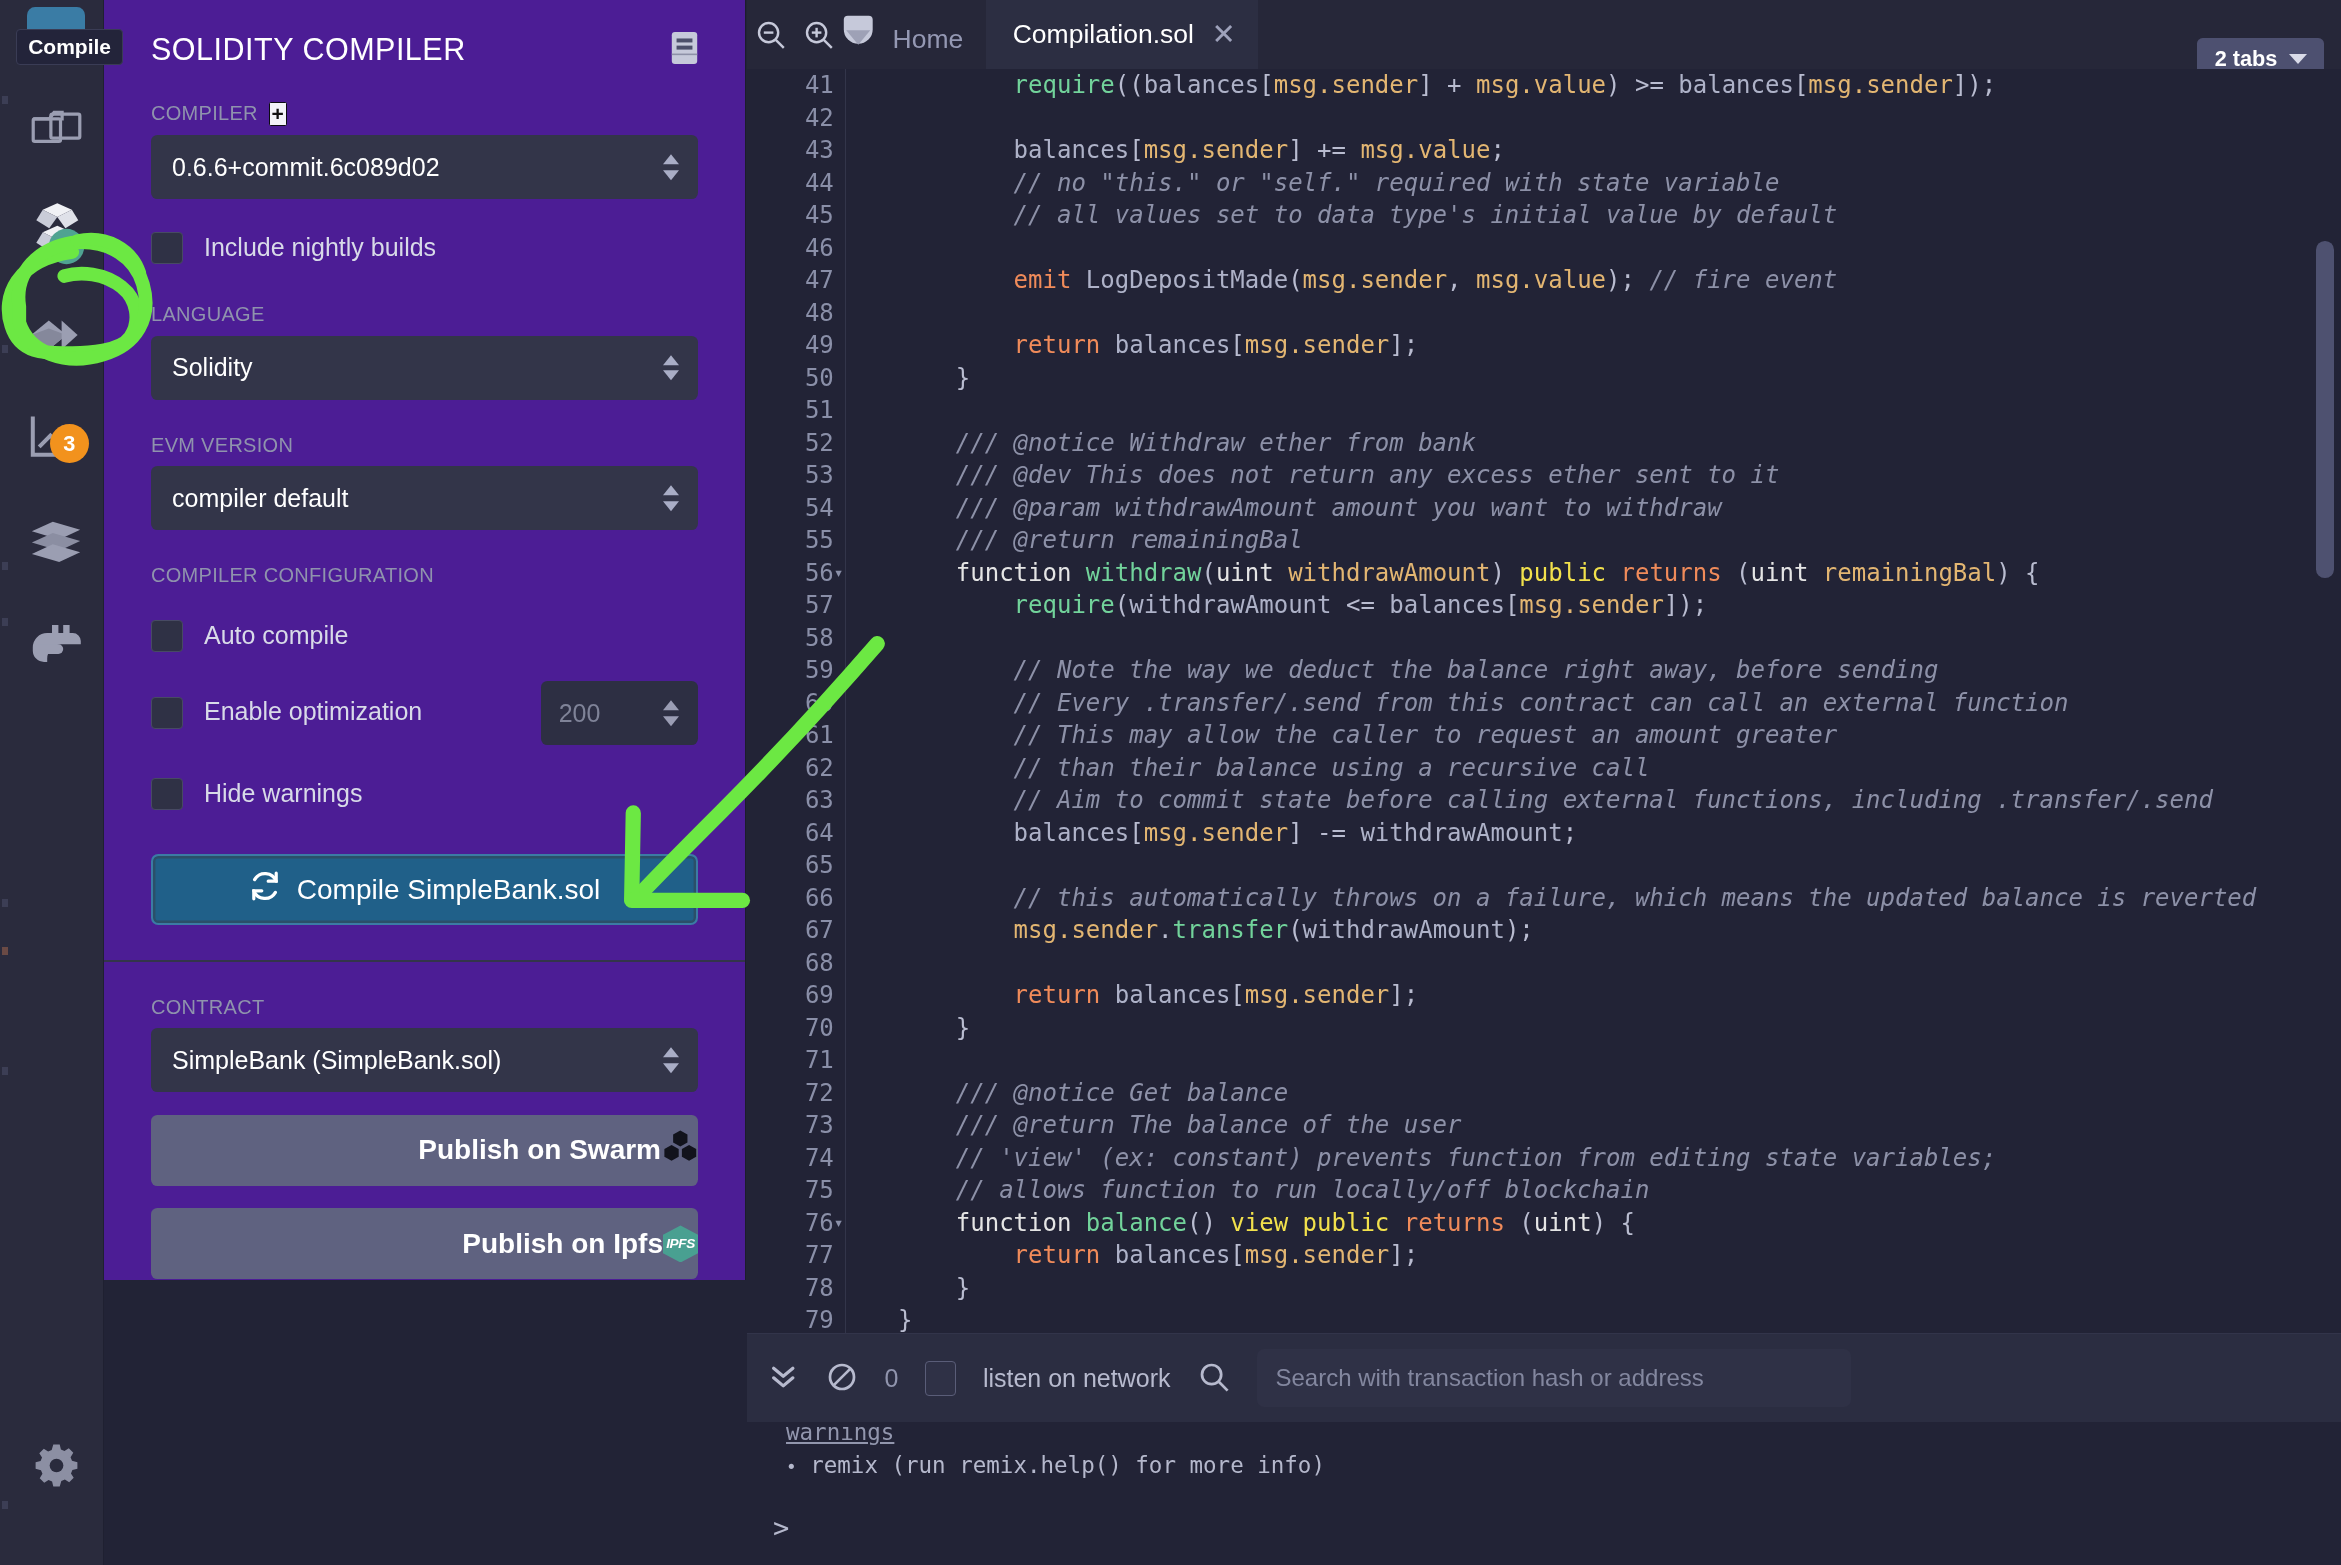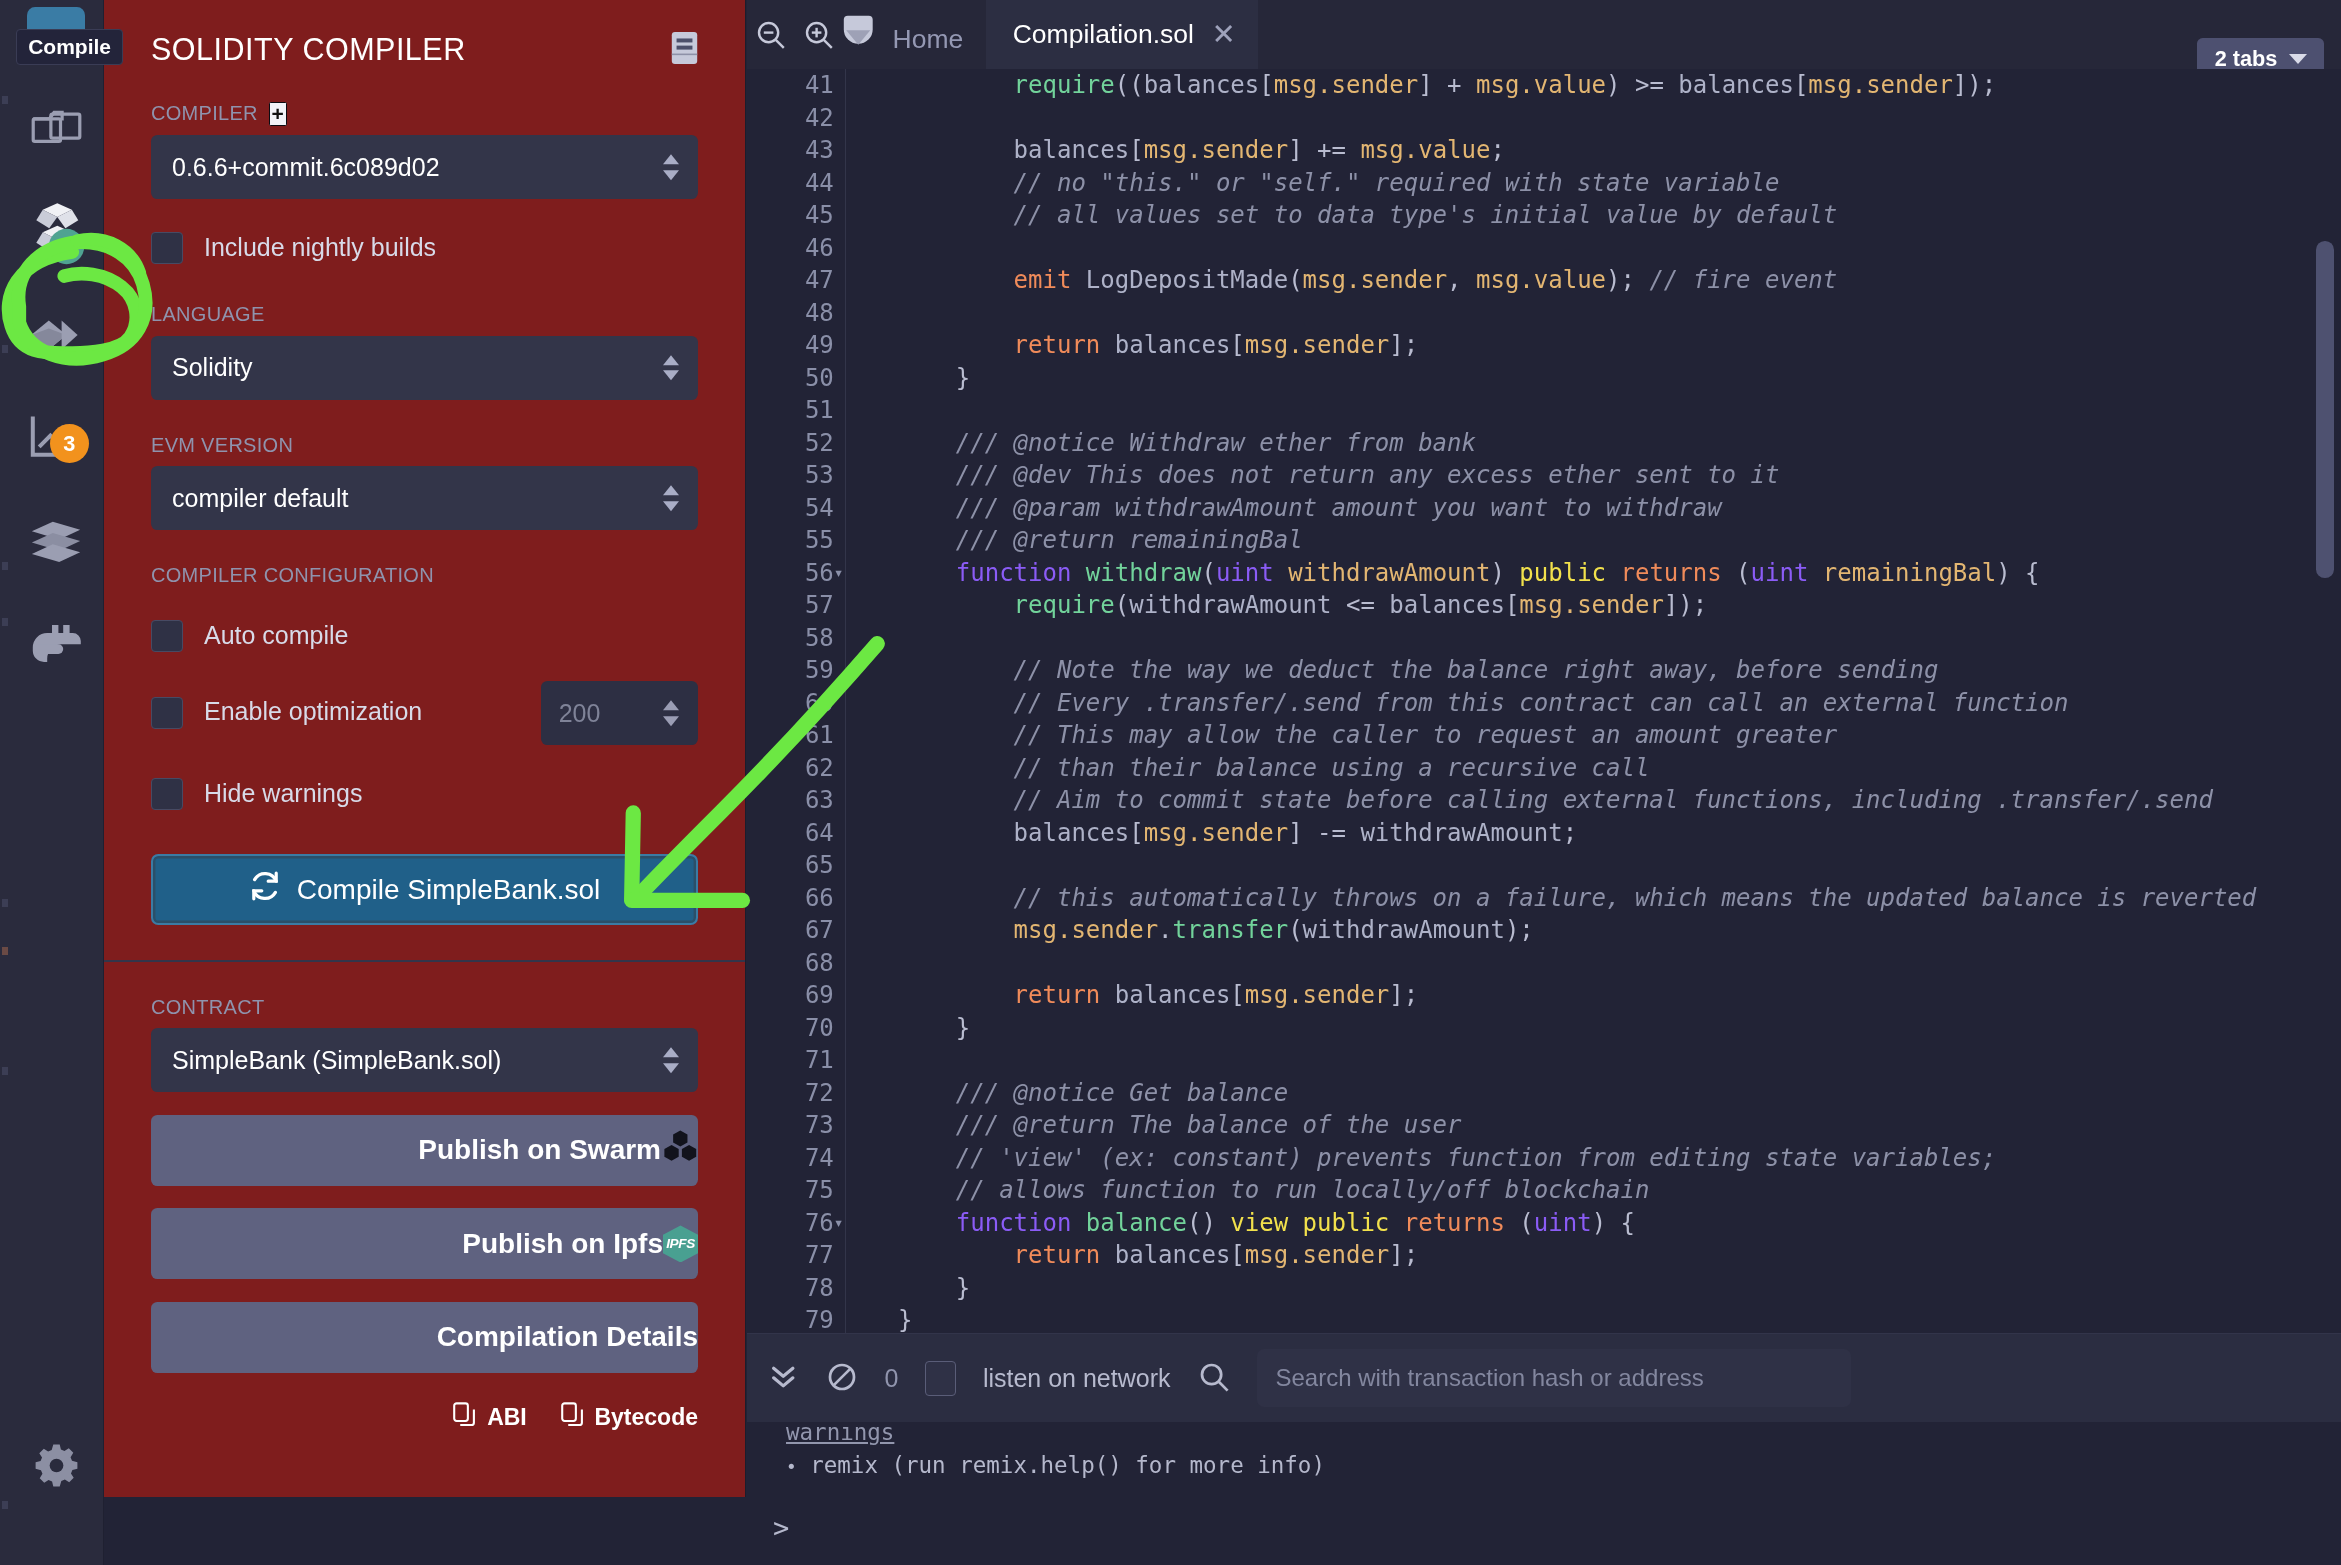--- a/index.html
+++ b/index.html
@@ -43,22 +43,22 @@
     position: absolute; right: 14.4px; bottom: 26px;
     background: #f2921d; color: #fff;
     border-radius: 50%; width: 39px; height: 39px;
     display: flex; align-items: center; justify-content: center;
     font-size: 21.7px; font-weight: bold;
   }
   .gear-slot { position: absolute; bottom: 48px; left: 0; }
 
   
   .panel {
-    position: absolute; left: 104px; top: 0; width: 642px; height: 1497px;
-    background: #7f1d1d; border-right: 1.6px solid #1c1d2c;
+    position: absolute; left: 104px; top: 0; width: 642px; height: 1280px;
+    background: #4c1d95; border-right: 1.6px solid #1c1d2c;
     z-index: 4; overflow: hidden;
   }
   .panel-head {
     display: flex; align-items: center; justify-content: space-between;
     padding: 30.5px 47px 0 47px;
   }
   .panel-title {
     font-size: 30.5px; color: #ffffff; letter-spacing: 0.5px; font-weight: normal;
   }
   .panel-body { padding: 0 47px; }
@@ -173,21 +173,21 @@
   .code-row { display: flex; height: 32.5px; white-space: pre; }
   .ln {
     width: 98px; flex: 0 0 98px; text-align: right;
     color: #8a8fa8; padding-right: 11.2px; user-select: none;
     position: relative;
   }
   .fold { position:absolute; right:1.6px; color:#8a8fa8; font-size:16px; }
   .gutter-fill { width: 30.5px; flex: 0 0 30.5px; border-left: 1.6px solid #33354a; }
   .code-txt { padding-left: 22.5px; }
 
-  .k-kw    { color: #8b5cf6; }  
+  .k-kw    { color: #e5e5e5; }  
   .k-fn    { color: #72d39b; }  
   .k-mod   { color: #f2e14c; }  
   .k-ret   { color: #f08b5a; }  
   .k-var   { color: #e3b672; }  
   .k-plain { color: #b9bcd0; }
   .k-cmt   { color: #8d91a8; font-style: italic; }
   .k-id    { color: #aeb2c8; }
 
   .v-scroll {
     position: absolute; right: 8px; top: 241px;

